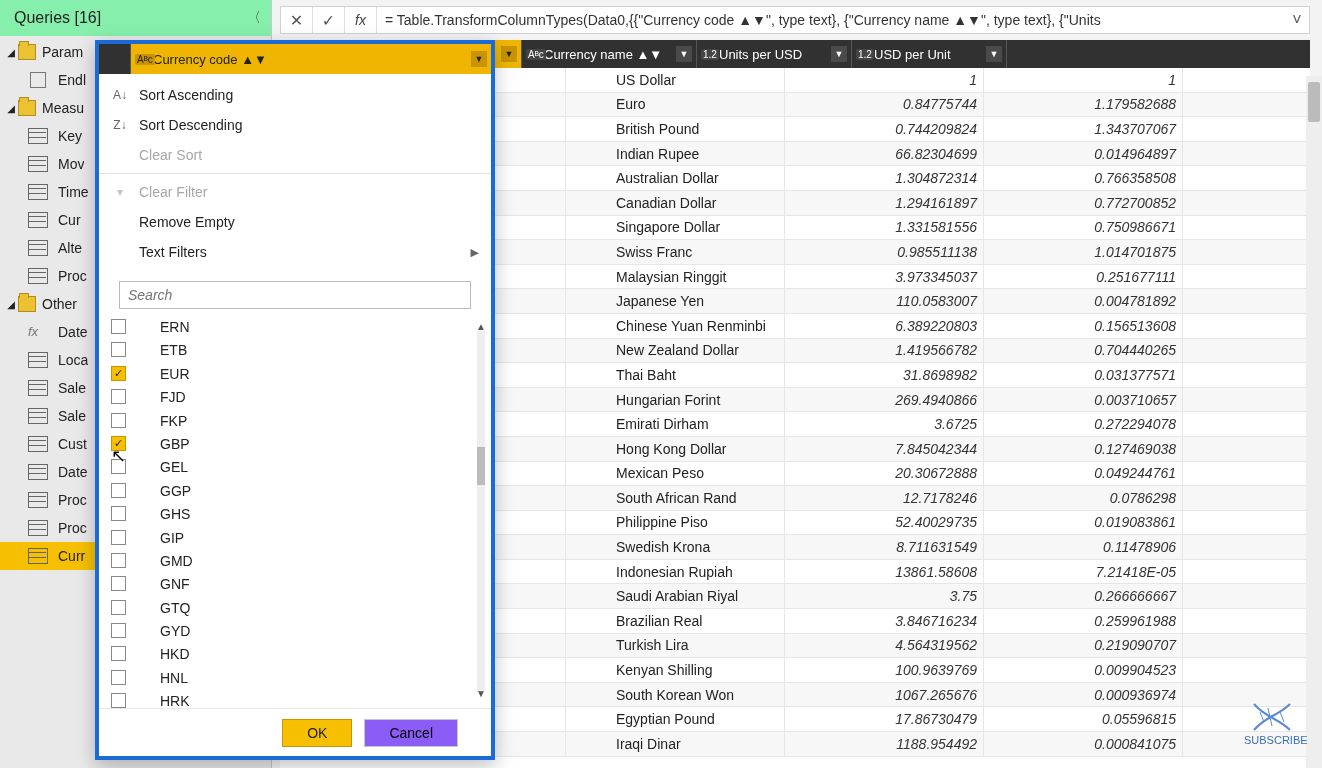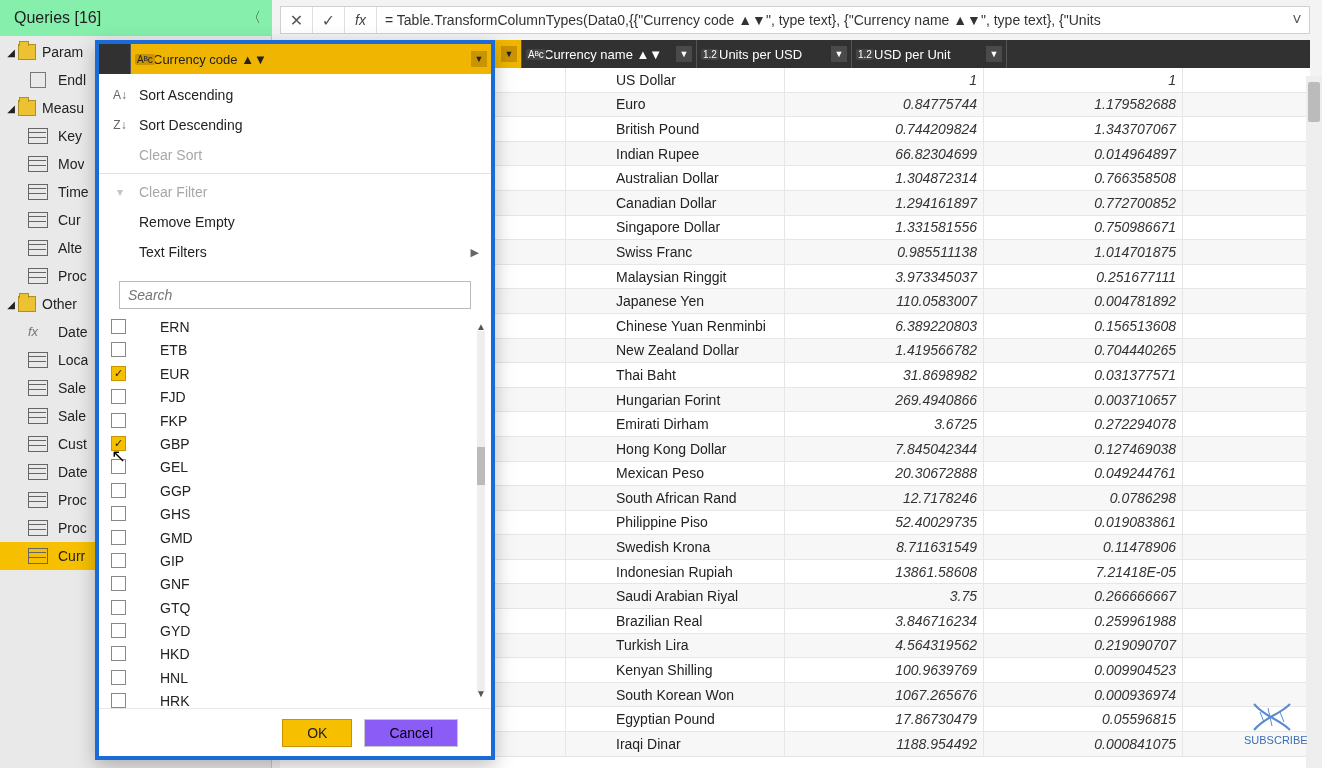--- a/index.html
+++ b/index.html
@@ -502,25 +502,25 @@
         <div class="chk-row">
           <span class="box"></span>
           <span>GGP</span>
         </div>
         <div class="chk-row">
           <span class="box"></span>
           <span>GHS</span>
         </div>
         <div class="chk-row">
           <span class="box"></span>
+          <span>GIP</span>
+        </div>
+        <div class="chk-row">
+          <span class="box"></span>
           <span>GMD</span>
-        </div>
-        <div class="chk-row">
-          <span class="box"></span>
-          <span>GIP</span>
         </div>
         <div class="chk-row">
           <span class="box"></span>
           <span>GNF</span>
         </div>
         <div class="chk-row">
           <span class="box"></span>
           <span>GTQ</span>
         </div>
         <div class="chk-row">

